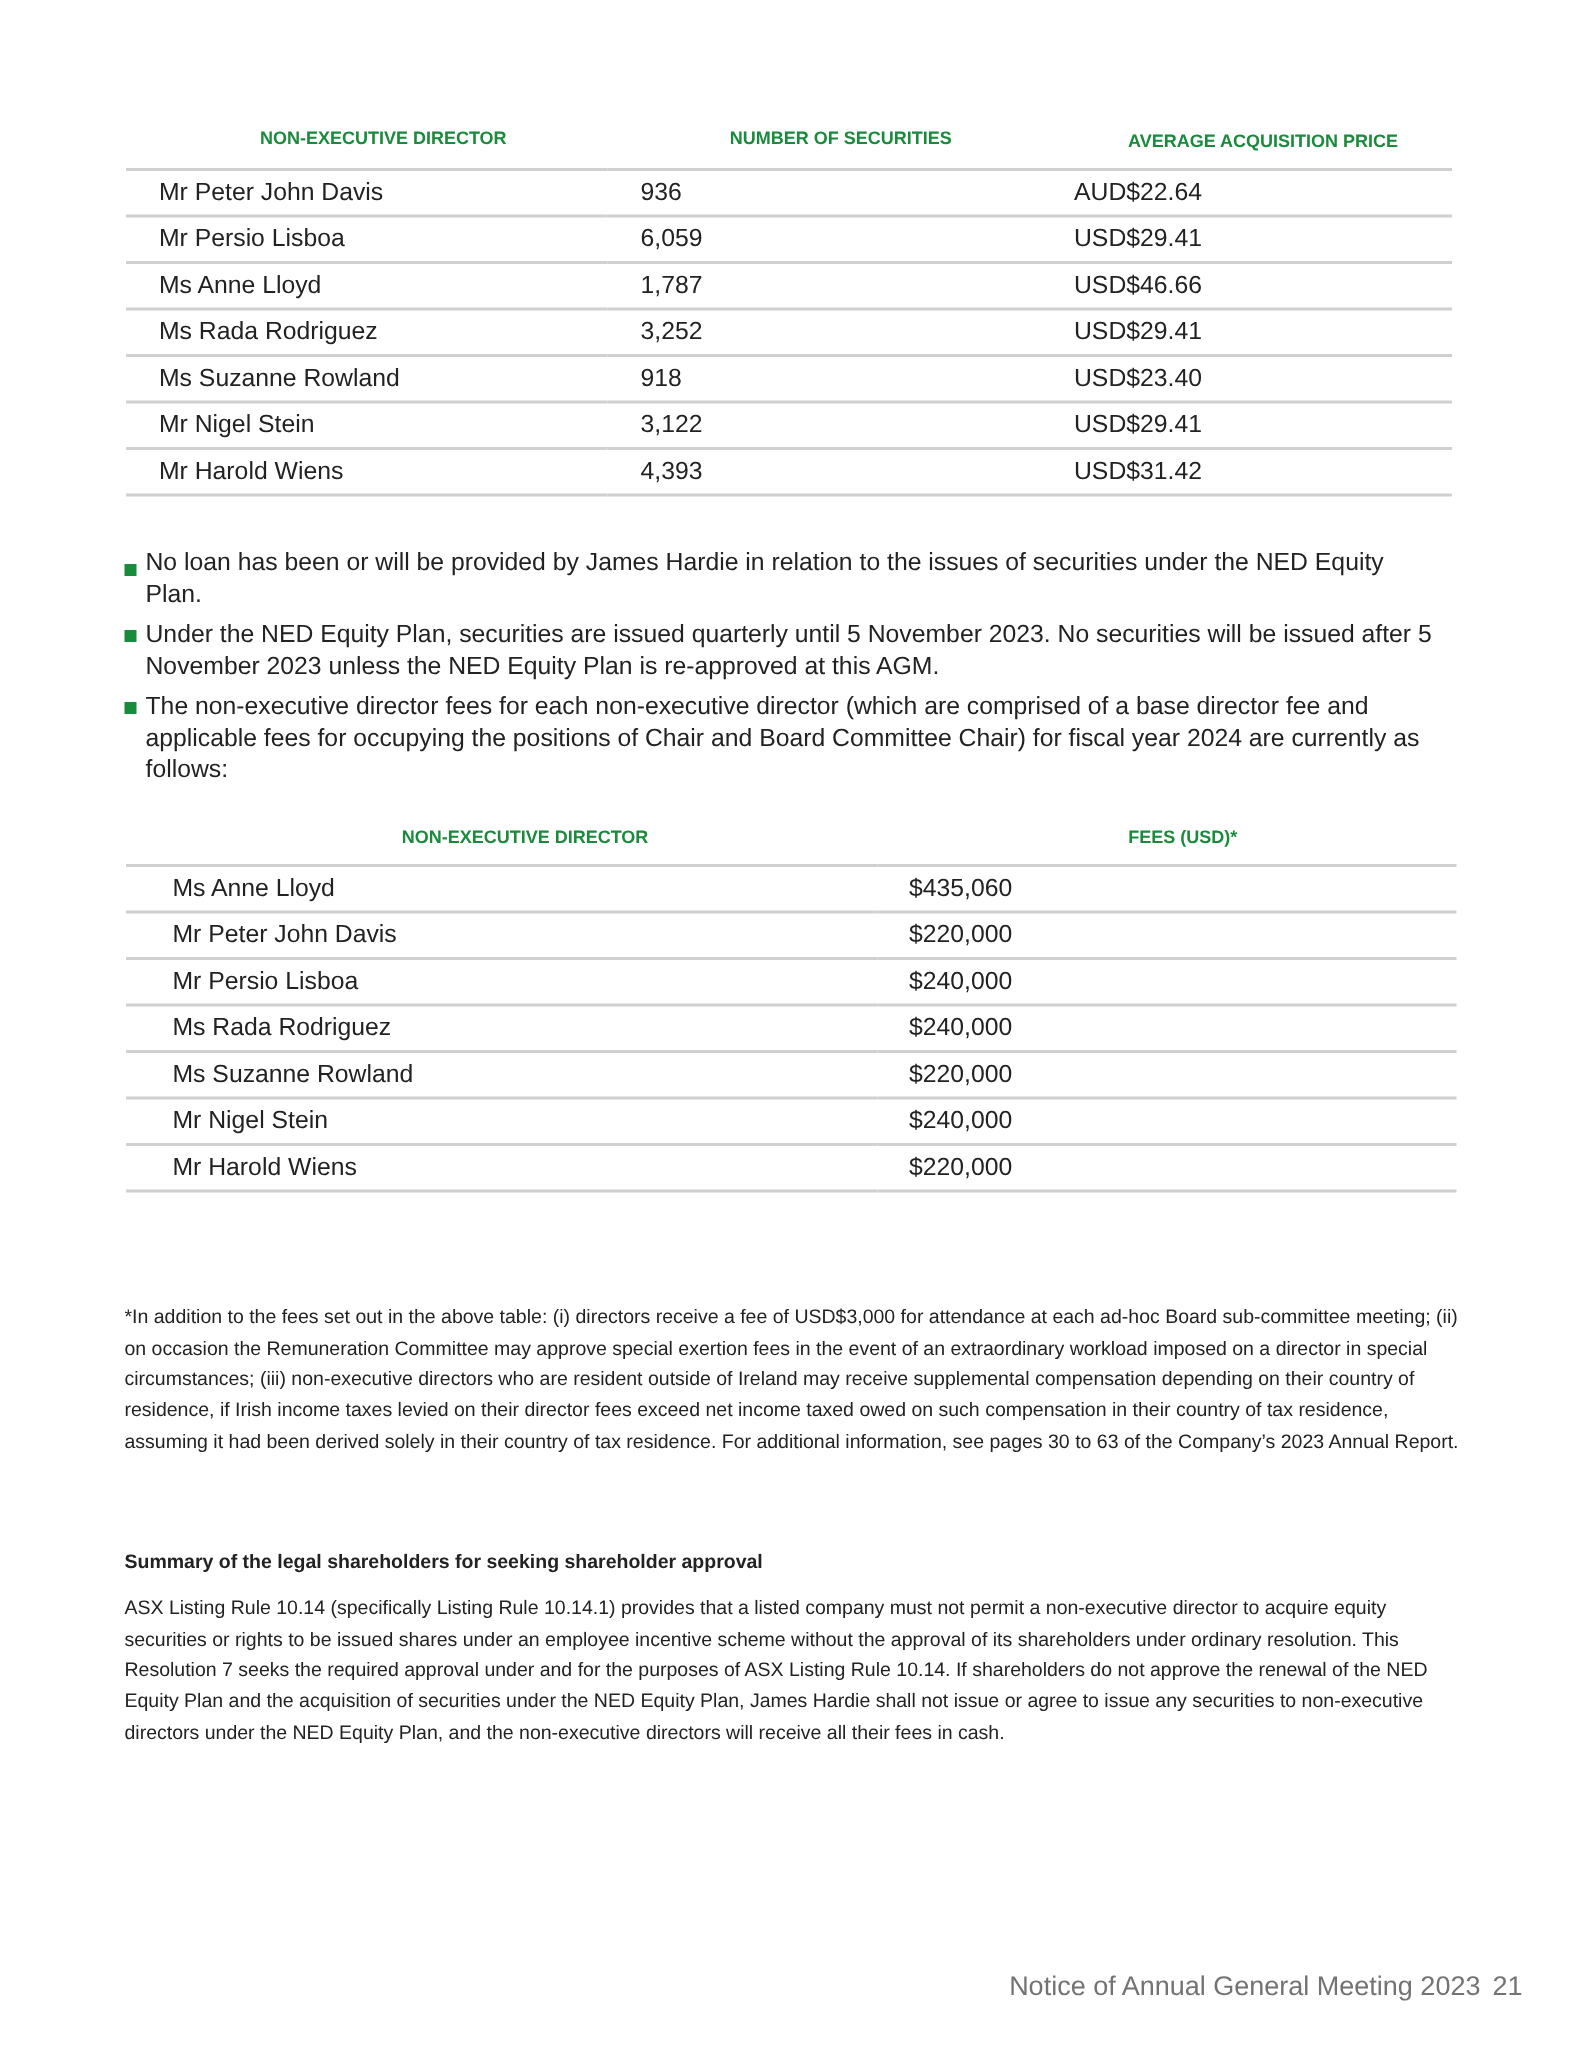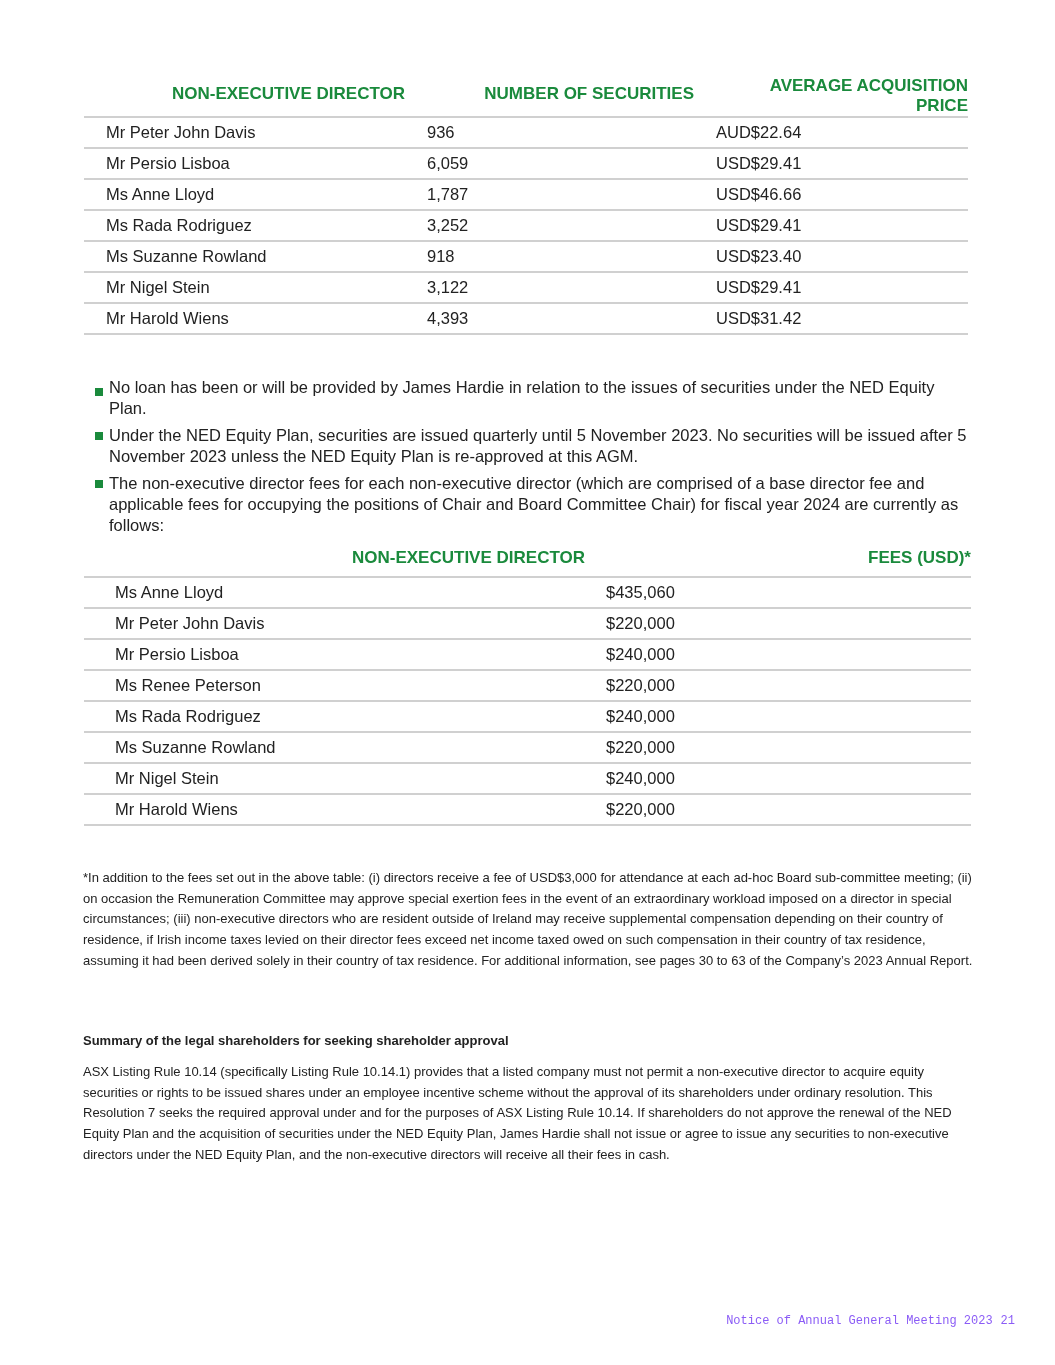--- a/index.html
+++ b/index.html
@@ -2,47 +2,47 @@
 <html><head>
 <meta charset="utf-8">
 <style>
   html, body { margin: 0; padding: 0; background: #ffffff; }
   body {
     width: 1055px; height: 1365px; position: relative; overflow: hidden;
     font-family: "Liberation Sans", sans-serif; color: #222222;
   }
   .tbl { position: absolute; border-collapse: collapse; font-size: 16.5px; }
   .tbl th {
-    color: #1a8a3c; font-weight: bold; font-size: 17px; text-align: right;
+    color: #1a8a3c; font-weight: bold; font-size: 12px; text-align: center;
     padding: 0 0 0 22px; height: 36px; vertical-align: middle;
     border-bottom: 2px solid #d0d0d0;
   }
   .tbl td {
     padding: 0 0 0 22px; height: 29px; vertical-align: middle;
     border-bottom: 2px solid #d0d0d0;
   }
   #t1 { left: 84px; top: 72px; width: 884px; }
   #t1 th.c1, #t1 td.c1 { width: 299px; }
   #t1 th.c2, #t1 td.c2 { width: 267px; }
   #t1 th.c3 { padding-top: 4px; }
   #t2 { left: 84px; top: 540px; width: 887px; }
   #t2 th.c1, #t2 td.c1 { width: 470px; padding-left: 31px; }
   #t2 th, #t2 td { padding-left: 31px; }
   #t2 th.c2, #t2 td.c2 { padding-left: 21px; }
 
-  .bullets { position: absolute; left: 80px; top: 365px; width: 880px; margin: 12px; padding: 0; list-style: none; font-size: 16.5px; line-height: 21px; }
+  .bullets { position: absolute; left: 80px; top: 365px; width: 880px; margin: 0; padding: 0; list-style: none; font-size: 16.5px; line-height: 21px; }
   .bullets li { position: relative; padding-left: 17px; margin-bottom: 6px; }
   .bullets li .sq { position: absolute; left: 3px; top: 7px; width: 8px; height: 8px; background: #1a8a3c; }
   .bullets li:first-child .sq { top: 11px; }
 
   .para { position: absolute; left: 83px; width: 890px; font-size: 13px; line-height: 20.7px; margin: 0; }
   #footnote { top: 868px; }
   #summary-heading { top: 1031px; font-weight: bold; }
   #summary-body { top: 1062px; }
-  .footer { position: absolute; right: 40px; top: 1314px; font-size: 12px; color: #8b5cf6; font-family: Liberation Mono, monospace; }
+  .footer { position: absolute; right: 40px; top: 1314px; font-size: 18px; color: #737373; }
   .footer .pg { margin-left: 8px; }
 </style>
 </head>
 <body>
 
 <table id="t1" class="tbl">
   <thead>
     <tr>
       <th class="c1">NON-EXECUTIVE DIRECTOR</th>
       <th class="c2">NUMBER OF SECURITIES</th>
@@ -108,24 +108,20 @@
       </tr>
     <tr>
         <td class="c1">Mr Peter John Davis</td>
         <td class="c2">$220,000</td>
       </tr>
     <tr>
         <td class="c1">Mr Persio Lisboa</td>
         <td class="c2">$240,000</td>
       </tr>
     <tr>
-        <td class="c1">Ms Renee Peterson</td>
-        <td class="c2">$220,000</td>
-      </tr>
-    <tr>
         <td class="c1">Ms Rada Rodriguez</td>
         <td class="c2">$240,000</td>
       </tr>
     <tr>
         <td class="c1">Ms Suzanne Rowland</td>
         <td class="c2">$220,000</td>
       </tr>
     <tr>
         <td class="c1">Mr Nigel Stein</td>
         <td class="c2">$240,000</td>

